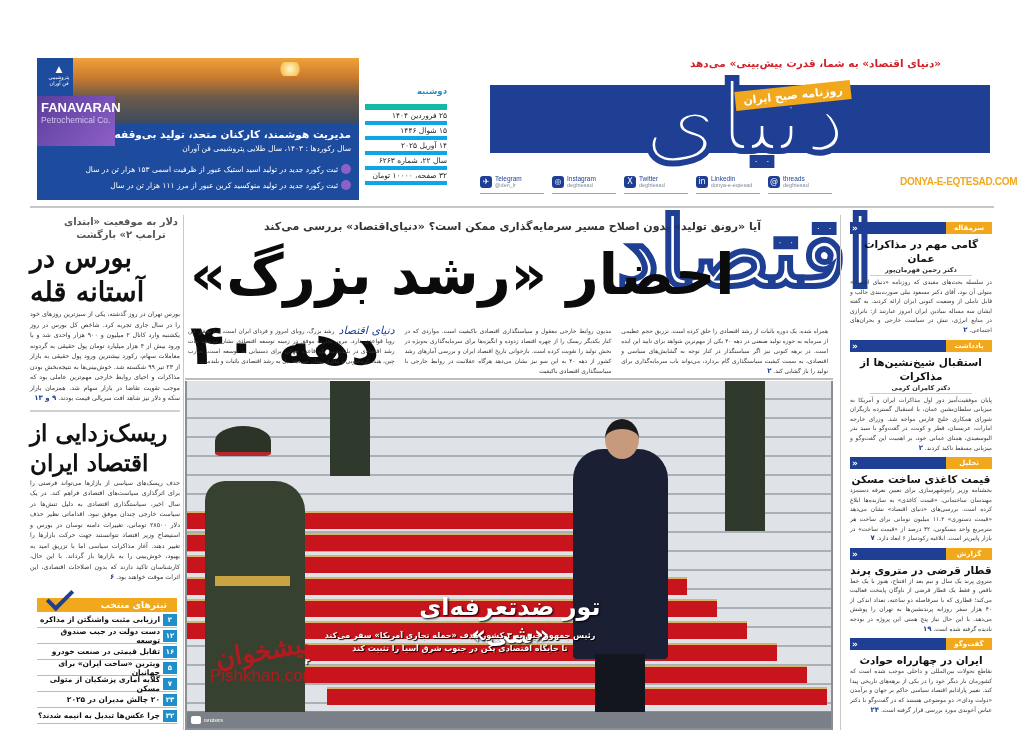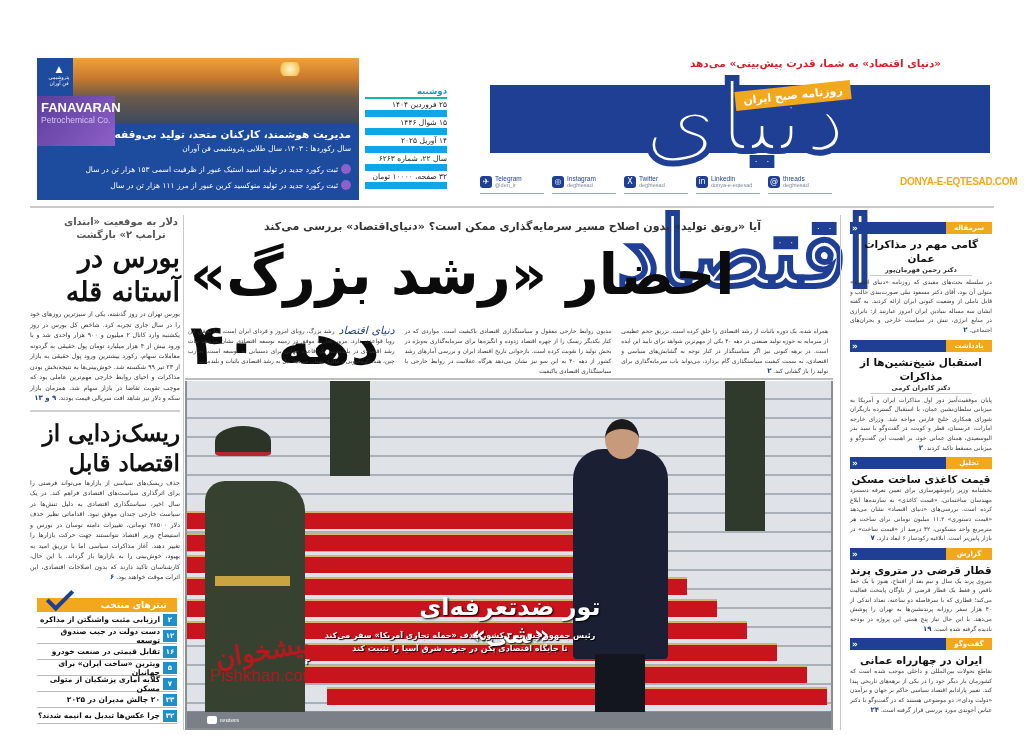--- a/index.html
+++ b/index.html
@@ -14,22 +14,22 @@
   .site-url { left: 900px; top: 176px; direction: ltr; font-size: 10px; font-weight: bold; color: #f1a81c; font-family: "Liberation Sans", sans-serif; letter-spacing: -0.3px; }
 
   .social-row { left: 480px; top: 172px; width: 360px; height: 22px; direction: ltr; display: flex; gap: 8px; }
   .social { display: flex; align-items: center; gap: 3px; width: 64px; border-bottom: 1px solid #9aa; padding-bottom: 1px; }
   .social .ico { width: 12px; height: 12px; border-radius: 3px; background: #1f3f94; color: #fff; font-size: 8px; line-height: 12px; text-align: center; flex: none; }
   .social .txt { display: flex; flex-direction: column; line-height: 7px; }
   .social .nm { font-size: 6.5px; color: #1f3f94; font-family: "Liberation Sans", sans-serif; }
   .social .hd { font-size: 5.5px; color: #7f8a99; font-family: "Liberation Sans", sans-serif; }
 
   .date-box { left: 365px; top: 86px; width: 82px; font-size: 7.5px; color: #222; text-align: right; }
-  .date-box .day { color: #1f8fc9; font-weight: bold; font-size: 8.5px; border-bottom: 2px solid #14b8a6; padding-bottom: 1px; }
-  .date-box div.row { border-bottom: 7px solid #0ea5e9; padding: 1px 0; }
+  .date-box .day { color: #1f8fc9; font-weight: bold; font-size: 8.5px; border-bottom: 6px solid #14b8a6; padding-bottom: 8px; }
+  .date-box div.row { border-bottom: 4px solid #0ea5e9; padding: 1px 0; }
 
   
   .ad { left: 37px; top: 58px; width: 322px; height: 142px; background: #1d4c9e; overflow: hidden; }
   .ad-photo { left: 36px; top: 0; width: 286px; height: 66px; background: linear-gradient(180deg, #f0a23a 0%, #c97a2d 30%, #6b5a4a 60%, #3a4a5e 100%); }
   .ad-sun { left: 240px; top: 4px; width: 26px; height: 14px; background: radial-gradient(circle, #fff6d0 0%, #f6c65a 60%, transparent 70%); }
   .ad-logo { left: 8px; top: 6px; width: 28px; height: 34px; color: #fff; font-size: 9px; text-align: center; }
   .ad-brand { left: 0; top: 38px; width: 78px; height: 50px; background: linear-gradient(135deg, #5a3e9b, #8e5fc7); padding: 4px; direction: ltr; }
   .ad-brand .b1 { font-family: "Liberation Sans", sans-serif; font-weight: bold; font-size: 13px; color: #fff; }
   .ad-brand .b2 { font-family: "Liberation Sans", sans-serif; font-size: 8.5px; color: #d6c7f0; }
   .ad-line1 { right: 8px; top: 70px; font-size: 10.5px; font-weight: bold; color: #fff; }
@@ -37,21 +37,21 @@
   .ad-line3, .ad-line4 { right: 8px; font-size: 7.5px; font-weight: normal; color: #fff; display: flex; gap: 3px; align-items: center; }
   .ad-line3 { top: 106px; } .ad-line4 { top: 122px; }
   .ad-bullet { width: 10px; height: 10px; border-radius: 50%; background: #8a62c9; display: inline-block; }
 
   
   .top-rule { left: 30px; top: 206px; width: 964px; height: 2px; background: #c8c8c8; }
 
   
   .lcol { left: 30px; top: 215px; width: 150px; }
   .kicker { font-size: 10px; color: #555; text-align: center; line-height: 13px; font-weight: bold; margin-left: 32px; }
-  .big-head { font-family: "DejaVu Serif", serif; font-weight: bold; text-align: right; color: #111; }
+  .big-head { font-family: "DejaVu Serif", serif; font-weight: bold; text-align: left; color: #111; }
   .body-txt { font-size: 6.3px; line-height: 10.5px; color: #333; text-align: justify; }
   .page-ref { color: #1f3f94; font-weight: bold; font-size: 7px; }
   .sep { height: 2px; background: #d0d0d0; margin: 6px 0; }
 
   .picks { left: 37px; top: 598px; width: 140px; }
   .picks-head { background: #f1a81c; color: #fff; font-size: 9px; font-weight: bold; height: 14px; line-height: 14px; padding-right: 10px; position: relative; }
   .picks-chev { position: absolute; left: 10px; top: -8px; width: 26px; height: 14px; border-left: 4px solid #1f3f94; border-bottom: 4px solid #1f3f94; transform: rotate(-45deg); background: transparent; }
   .pick { display: flex; align-items: center; gap: 3px; border-bottom: 1px solid #bbb; height: 16px; font-size: 7.5px; font-weight: bold; color: #111; }
   .pick .num { background: #1f8fc9; color: #fff; width: 14px; height: 12px; line-height: 12px; text-align: center; font-size: 7px; flex: none; }
 
@@ -70,21 +70,21 @@
   .step-red { position: absolute; height: 18px; background: #c8141c; border-top: 2px solid #d9b36a; }
   .guard { position: absolute; background: #2f3a2c; }
   .leader { left: 380px; top: 38px; width: 110px; height: 290px; }
   .leader-coat { position: absolute; left: 8px; top: 30px; width: 95px; height: 210px; background: #1b1f33; border-radius: 30px 30px 4px 4px; }
   .leader-head { position: absolute; left: 40px; top: 0; width: 34px; height: 40px; background: #c79a7c; border-radius: 50%; border-top: 10px solid #1a1a1a; }
   .leader-legs { position: absolute; left: 30px; top: 235px; width: 50px; height: 60px; background: #14161f; }
   .soldier { left: 20px; top: 45px; width: 120px; height: 290px; }
   .soldier-cap { position: absolute; left: 10px; top: 0; width: 56px; height: 30px; background: #2b3427; border-radius: 50% 50% 10% 10%; border-bottom: 4px solid #b7272b; }
   .soldier-body { position: absolute; left: 0; top: 55px; width: 100px; height: 240px; background: #36412f; border-radius: 20px 30px 0 0; }
   .soldier-belt { position: absolute; left: 10px; top: 150px; width: 75px; height: 10px; background: #c9a441; }
-  .credit { left: 2px; top: 331px; width: 644px; height: 16px; background: #7b8088; color: #fff; font-size: 7px; direction: ltr; font-family: "Liberation Serif", serif; padding-left: 20px; line-height: 16px; }
+  .credit { left: 2px; top: 331px; width: 644px; height: 16px; background: #7b8088; color: #fff; font-size: 7px; direction: ltr; font-family: "Liberation Serif", serif; padding-left: 4px; line-height: 16px; }
   .cam-ico { display: inline-block; width: 10px; height: 8px; background: #fff; border-radius: 2px; vertical-align: middle; margin-right: 3px; }
   .watermark { left: 30px; top: 255px; color: #c8141c; font-family: "DejaVu Serif", serif; font-size: 26px; font-weight: bold; opacity: 0.85; transform: rotate(-10deg); }
   .watermark2 { left: 25px; top: 285px; color: #c8141c; font-family: "Liberation Sans", sans-serif; font-size: 17px; direction: ltr; opacity: 0.85; }
   .photo-title { left: 200px; top: 212px; width: 250px; text-align: center; color: #fff; font-size: 24px; font-weight: bold; text-shadow: 1px 1px 2px #000; }
   .photo-cap { left: 110px; top: 248px; width: 330px; text-align: center; color: #fff; font-size: 8px; font-weight: bold; line-height: 13px; text-shadow: 1px 1px 1px #000; }
 
   
   .rcol { left: 850px; top: 222px; width: 142px; }
   .sec-bar { display: flex; height: 12px; margin-bottom: 3px; }
   .sec-bar .tag { background: #f1a81c; color: #fff; font-size: 7px; font-weight: bold; width: 46px; text-align: center; line-height: 12px; }
@@ -173,21 +173,21 @@
 <div class="abs top-rule"></div>
 
 <div class="abs lcol">
   <div>
     <div class="kicker">دلار به موقعیت «ابتدای ترامپ ۲» بازگشت</div>
     <div class="big-head" style="font-size:27px;line-height:34px;">بورس در آستانه قله</div>
     <div class="body-txt"><span>بورس تهران در روز گذشته، یکی از سبزترین روزهای خود را در سال جاری تجربه کرد. شاخص کل بورس در روز یکشنبه وارد کانال ۲ میلیون و ۹۰۰ هزار واحدی شد و با ورود بیش از ۴ هزار میلیارد تومان پول حقیقی به گردونه معاملات سهام، رکورد بیشترین ورود پول حقیقی به بازار از ۲۳ تیر ۹۹ شکسته شد. خوش‌بینی‌ها به نتیجه‌بخش بودن مذاکرات و احیای روابط خارجی مهم‌ترین عاملی بود که موجب تقویت تقاضا در بازار سهام شد. همزمان بازار سکه و دلار نیز شاهد افت سریالی قیمت بودند.</span> <span class="page-ref">۹ و ۱۳</span></div>
   </div>
   <div class="sep"></div>
   <div>
-    <div class="big-head" style="font-size:23px;line-height:30px;">ریسک‌زدایی از اقتصاد قابل</div>
+    <div class="big-head" style="font-size:23px;line-height:30px;">ریسک‌زدایی از اقتصاد ایران</div>
     <div class="body-txt"><span>حذف ریسک‌های سیاسی از بازارها می‌تواند فرصتی را برای اثرگذاری سیاست‌های اقتصادی فراهم کند. در یک سال اخیر، سیاستگذاری اقتصادی به دلیل تنش‌ها در سیاست خارجی چندان موفق نبود. اقداماتی نظیر حذف دلار ۲۸۵۰۰ تومانی، تغییرات دامنه نوسان در بورس و استیضاح وزیر اقتصاد نتوانستند جهت حرکت بازارها را تغییر دهند. آغاز مذاکرات سیاسی اما با تزریق امید به بهبود، خوش‌بینی را به بازارها باز گرداند. با این حال، کارشناسان تاکید دارند که بدون اصلاحات اقتصادی، این اثرات موقت خواهند بود.</span> <span class="page-ref">۶</span></div>
   </div>
 </div>
 
 <div class="abs picks">
   <div class="picks-head">
     <span>تیترهای منتخب</span>
     <span class="picks-chev"></span>
   </div>
   <div class="pick">
@@ -312,16 +312,16 @@
     <div class="r-head">قطار قرضی در متروی پرند</div>
     <div class="r-body"><span>متروی پرند یک سال و نیم بعد از افتتاح، هنوز با یک خط ناقص و فقط یک قطار قرضی از ناوگان پایتخت فعالیت می‌کند؛ قطاری که با سرفاصله دو ساعته، تعداد اندکی از ۴۰ هزار سفر روزانه پرندنشین‌ها به تهران را پوشش می‌دهد. با این حال نیاز پنج همتی این پروژه در بودجه نادیده گرفته شده است.</span> <span class="page-ref">۱۹</span></div>
   </div>
   <div>
     <div class="sec-bar">
         <div class="tag">گفت‌وگو</div>
         <div class="blue">
           <span>«</span>
         </div>
       </div>
-    <div class="r-head">ایران در چهارراه عمانی</div>
+    <div class="r-head">ایران در چهارراه حوادث</div>
     <div class="r-body"><span>تقاطع تحولات بین‌المللی و داخلی موجب شده است که کشورمان بار دیگر خود را در یکی از برهه‌های تاریخی پیدا کند. تغییر پارادایم اقتصاد سیاسی حاکم بر جهان و برآمدن «دولت ودای»، دو موضوعی هستند که در گفت‌وگو با دکتر عباس آخوندی مورد بررسی قرار گرفته است.</span> <span class="page-ref">۲۴</span></div>
   </div>
 </div>
 
 </body></html>

